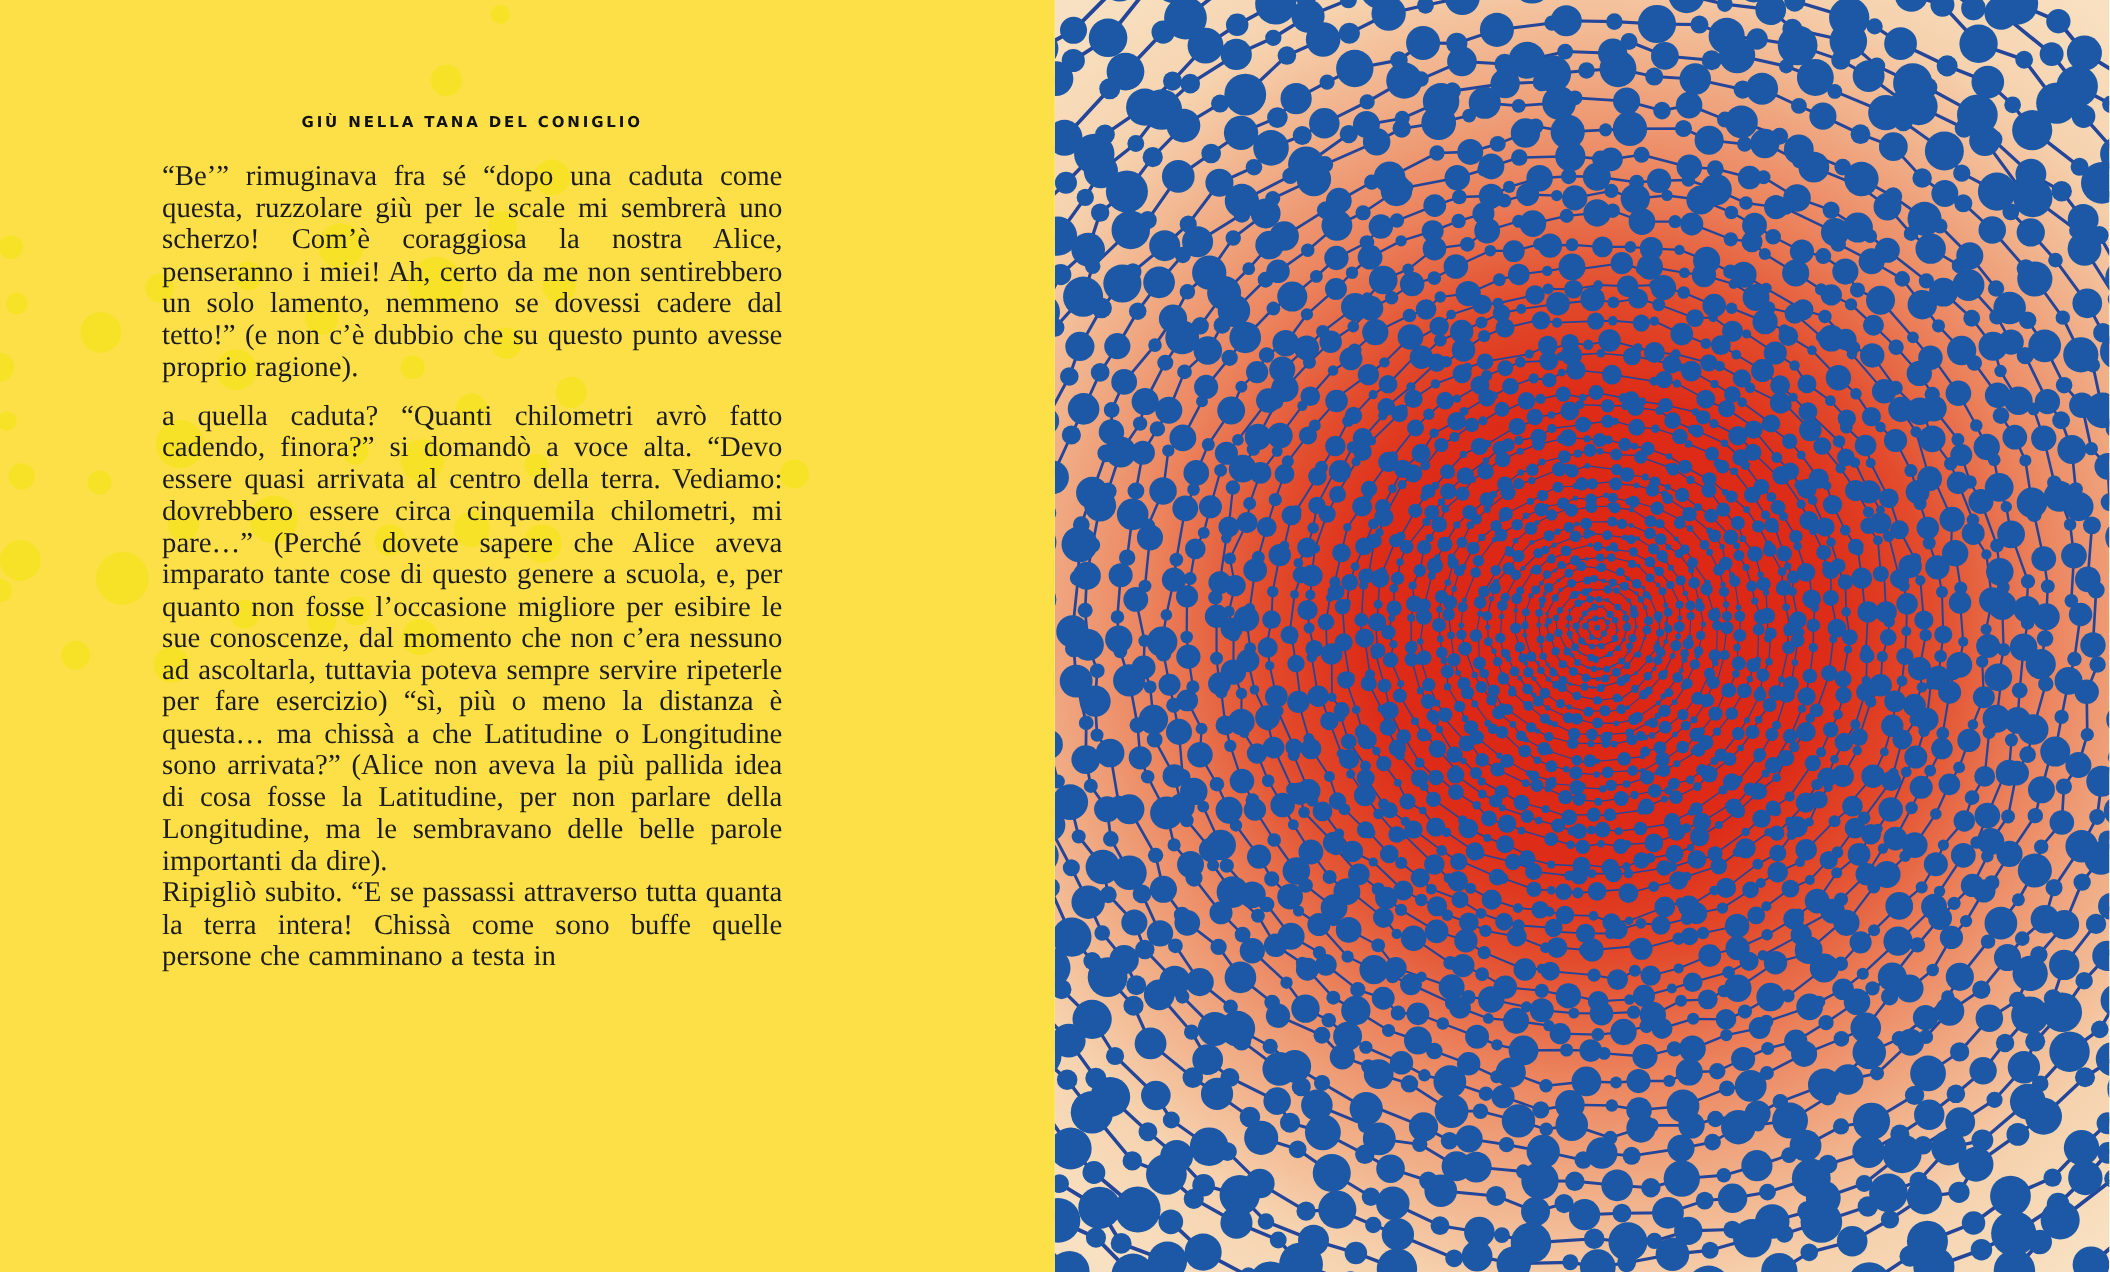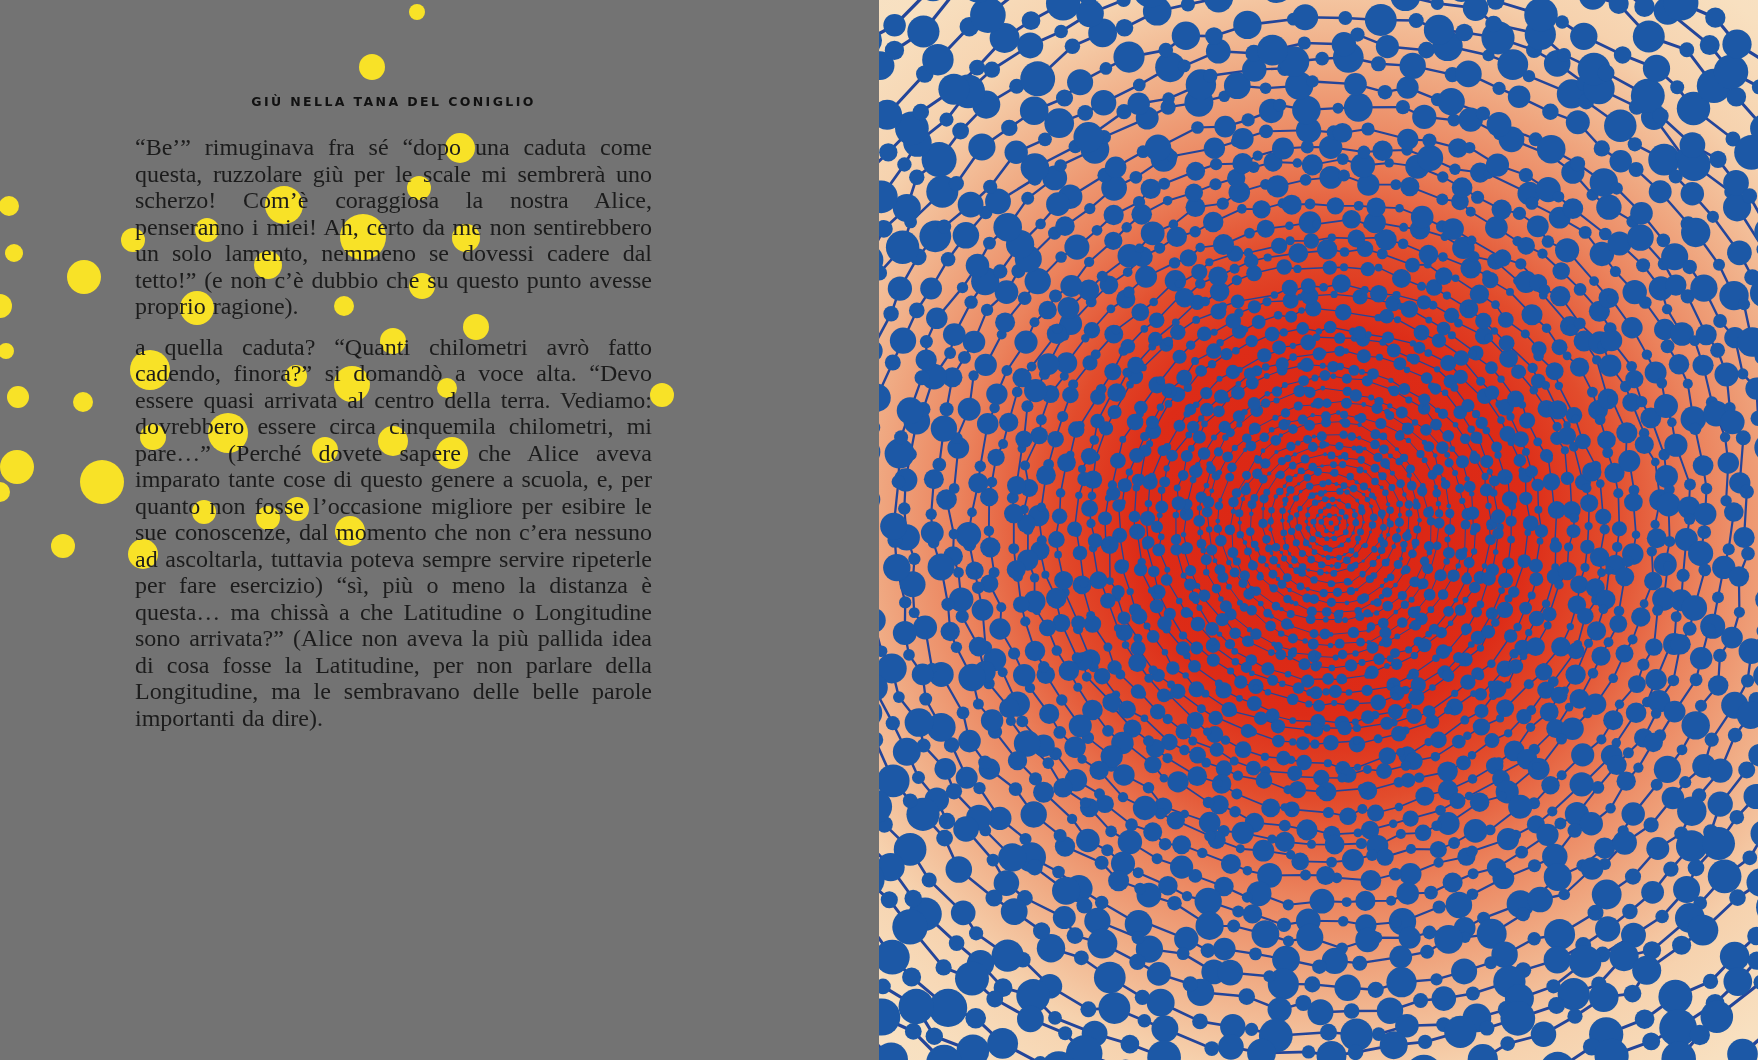--- a/index.html
+++ b/index.html
@@ -2,21 +2,21 @@
 <html><head>
 <meta charset="utf-8">
 <style>
   html,body { margin:0; padding:0; background:#ffffff; }
   body { width:1758px; height:1060px; overflow:hidden; }
   .spread { position:relative; width:1758px; height:1060px; background:#ffffff;
             font-family:"Liberation Serif", serif; }
 
   
   .page-left { position:absolute; left:0; top:0; width:879px; height:1060px;
-               background:#737373; overflow:hidden; }
+               background:#fde047; overflow:hidden; }
   .page-left svg.dots { position:absolute; left:0; top:0; z-index:0; }
   .text-col { position:absolute; left:135px; top:0; width:517px; z-index:1; }
 
   .running-head { margin-top:94px; text-align:center;
                   font-family:"DejaVu Sans", sans-serif; font-weight:bold;
                   font-size:12.5px; letter-spacing:2.4px; color:#111111; }
 
   .body-par { font-size:24px; line-height:26.5px; text-align:justify;
               color:#1c1c1c; margin:0; word-spacing:1px; }
   .p1 { margin-top:25px; }
@@ -94,20 +94,21 @@
     <div class="text-col">
       <div class="running-head">GIÙ NELLA TANA DEL CONIGLIO</div>
 
       <p class="body-par p1">“Be’” rimuginava fra sé “dopo una caduta come questa, ruzzolare giù per le scale mi sembrerà uno scherzo! Com’è coraggiosa la nostra Alice, penseranno i miei! Ah, certo da me non sentirebbero un solo lamento, nemmeno se dovessi cadere dal tetto!” (e non c’è dubbio che su questo punto avesse proprio ragione).</p>
 
       <div class="display-heading">
       </div>
 
       <p class="body-par p2">a quella caduta? “Quanti chilometri avrò fatto cadendo, finora?” si domandò a voce alta. “Devo essere quasi arrivata al centro della terra. Vediamo: dovrebbero essere circa cinquemila chilometri, mi pare…” (Perché dovete sapere che Alice aveva imparato tante cose di questo genere a scuola, e, per quanto non fosse l’occasione migliore per esibire le sue conoscenze, dal momento che non c’era nessuno ad ascoltarla, tuttavia poteva sempre servire ripeterle per fare esercizio) “sì, più o meno la distanza è questa… ma chissà a che Latitudine o Longitudine sono arrivata?” (Alice non aveva la più pallida idea di cosa fosse la Latitudine, per non parlare della Longitudine, ma le sembravano delle belle parole importanti da dire).</p>
 
+      <p class="body-par p3">Ripigliò subito. “E se passassi attraverso tutta quanta la terra intera! Chissà come sono buffe quelle persone che camminano a testa in</p>
 
     </div>
   </div>
 
   <div class="page-right">
     <svg id="illu-svg" width="879" height="1060">
         <defs>
           <radialGradient id="bgGrad" gradientUnits="userSpaceOnUse" cx="452" cy="523" r="775">
             <stop offset="0%" stop-color="#db2413"></stop>
             <stop offset="25%" stop-color="#dd2c17"></stop>

